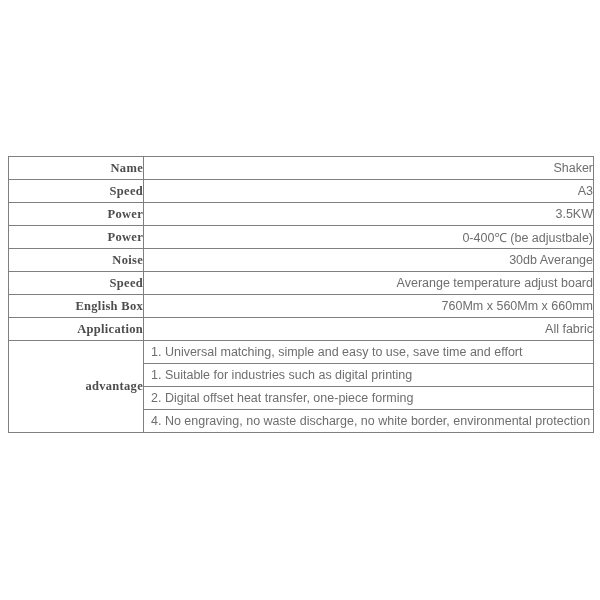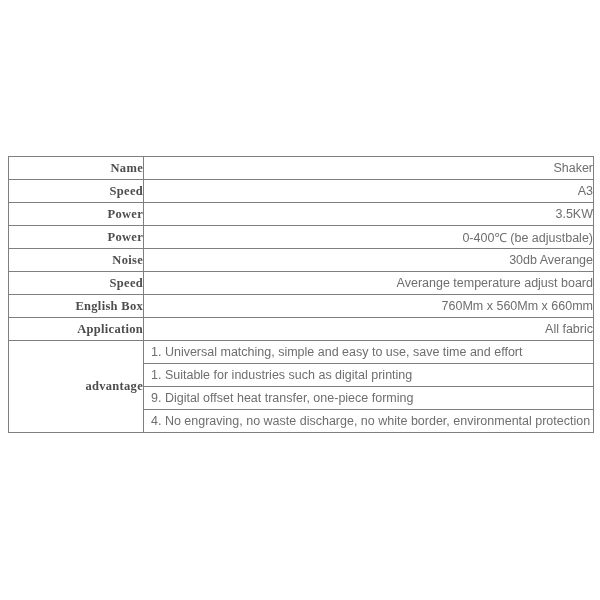--- a/index.html
+++ b/index.html
@@ -97,20 +97,20 @@
         <td class="value">All fabric</td>
       </tr>
       <tr>
         <td class="label" rowspan="4">advantage</td>
         <td class="adv-item">1. Universal matching, simple and easy to use, save time and effort</td>
       </tr>
       <tr>
         <td class="adv-item">1. Suitable for industries such as digital printing</td>
       </tr>
       <tr>
-        <td class="adv-item">9. Digital offset heat transfer, one-piece forming</td>
+        <td class="adv-item">2. Digital offset heat transfer, one-piece forming</td>
       </tr>
       <tr>
         <td class="adv-item">4. No engraving, no waste discharge, no white border, environmental protection</td>
       </tr>
     </tbody>
   </table>
 </div>
 
 </body></html>

